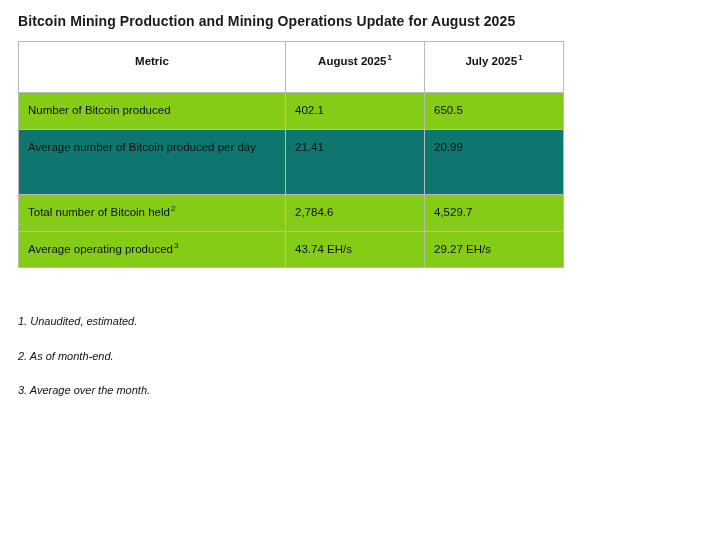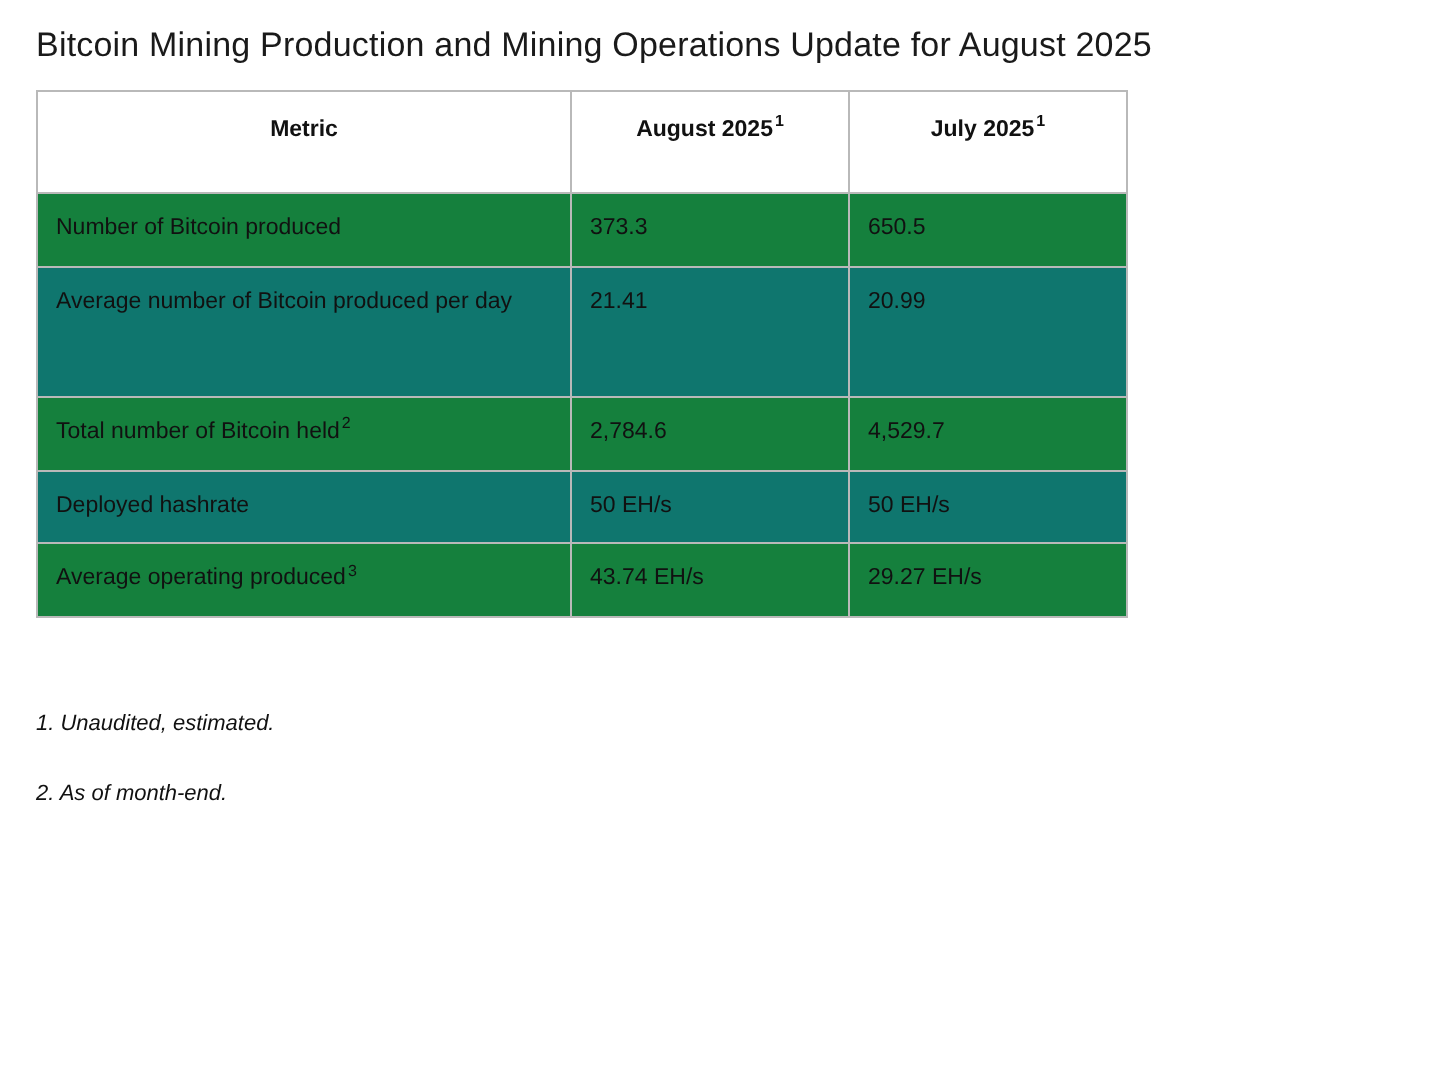--- a/index.html
+++ b/index.html
@@ -15,22 +15,22 @@
     overflow: hidden;
   }
   .page {
     position: relative;
     width: 722px;
     height: 533px;
     box-sizing: border-box;
     padding: 10px 18px 0 18px;
   }
   .doc-title {
-    font-size: 17px;
-    font-weight: normal;
+    font-size: 14px;
+    font-weight: bold;
     color: #1a1a1a;
     margin: 3px 0 12px 0;
     letter-spacing: 0.1px;
   }
   table.data-table {
     border-collapse: collapse;
     width: 545px;
     table-layout: fixed;
     border: 1px solid #b9b9b9;
   }
@@ -50,21 +50,21 @@
     font-weight: bold;
     background: #ffffff;
     height: 28px;
     padding-top: 11px;
     padding-bottom: 11px;
   }
   table.data-table thead th.metric-head {
     margin-left: 38px;
   }
   tr.shaded td {
-    background: #15803d;
+    background: #84cc16;
   }
   tr.plain td {
     background: #0f766e;
   }
   td.metric-cell {
     text-align: justify;
     text-align-last: left;
     padding-right: 16px;
     padding-left: 10px;
   }
@@ -105,44 +105,40 @@
     <thead>
       <tr>
         <th class="metric-head">Metric</th>
         <th><span>August 2025</span><span class="sup">1</span></th>
         <th><span>July 2025</span><span class="sup">1</span></th>
       </tr>
     </thead>
     <tbody>
       <tr class="shaded">
         <td class="metric-cell"><span>Number of Bitcoin   produced</span><span class="sup"></span></td>
-        <td>373.3</td>
+        <td>402.1</td>
         <td>650.5</td>
       </tr>
       <tr class="plain row-tall">
         <td class="metric-cell"><span>Average  number  of    Bitcoin  produced per day</span><span class="sup"></span></td>
         <td>21.41</td>
         <td>20.99</td>
       </tr>
       <tr class="shaded">
         <td class="metric-cell"><span>Total number of  Bitcoin held</span><span class="sup">2</span></td>
         <td>2,784.6</td>
         <td>4,529.7</td>
       </tr>
-      <tr class="plain">
-        <td class="metric-cell"><span>Deployed hashrate</span><span class="sup"></span></td>
-        <td>50 EH/s</td>
-        <td>50   EH/s</td>
-      </tr>
       <tr class="shaded">
         <td class="metric-cell"><span>Average operating   produced</span><span class="sup">3</span></td>
         <td>43.74 EH/s</td>
         <td>29.27 EH/s</td>
       </tr>
     </tbody>
   </table>
 
   <div class="footnotes">
     <div class="footnote">1. Unaudited, estimated.</div>
     <div class="footnote">2. As of month-end.</div>
+    <div class="footnote">3. Average over the month.</div>
   </div>
 
 </div>
 
 </body></html>

